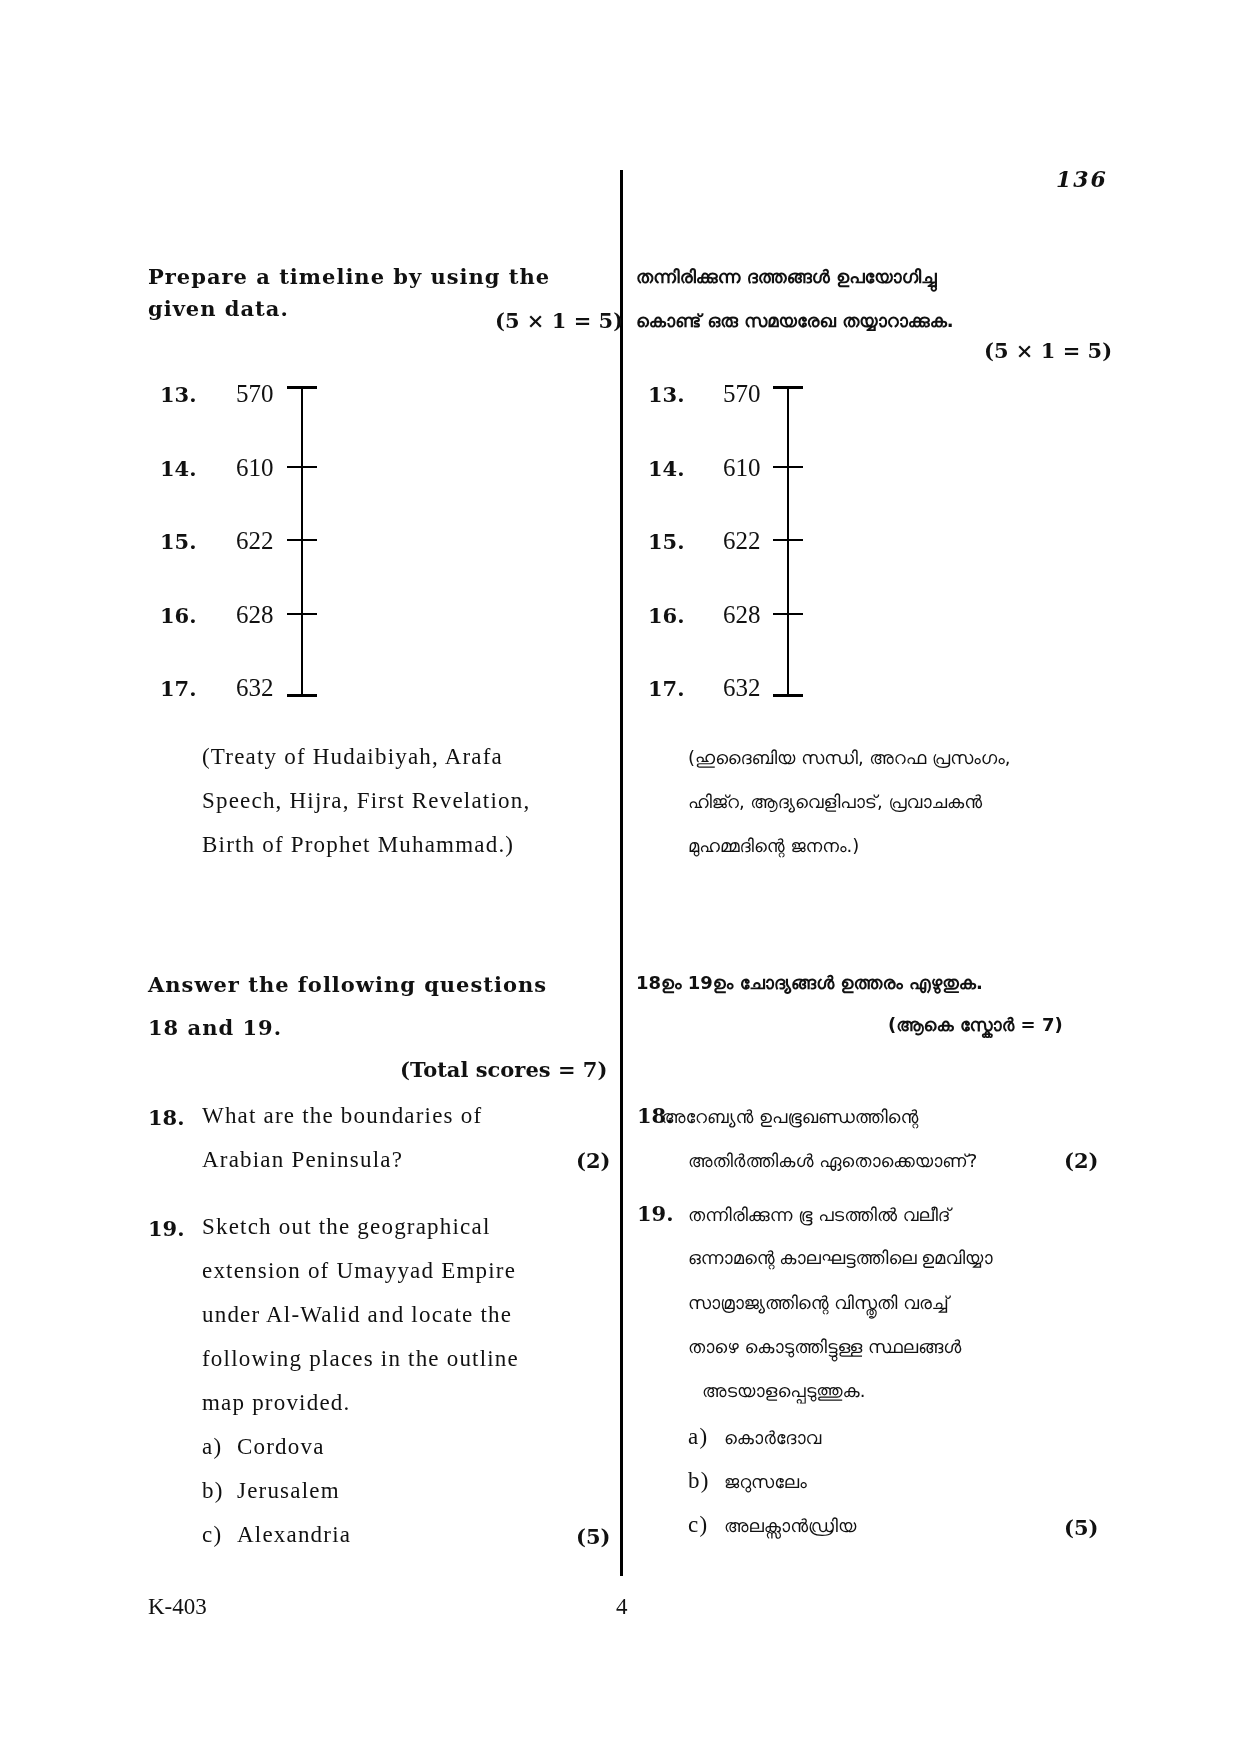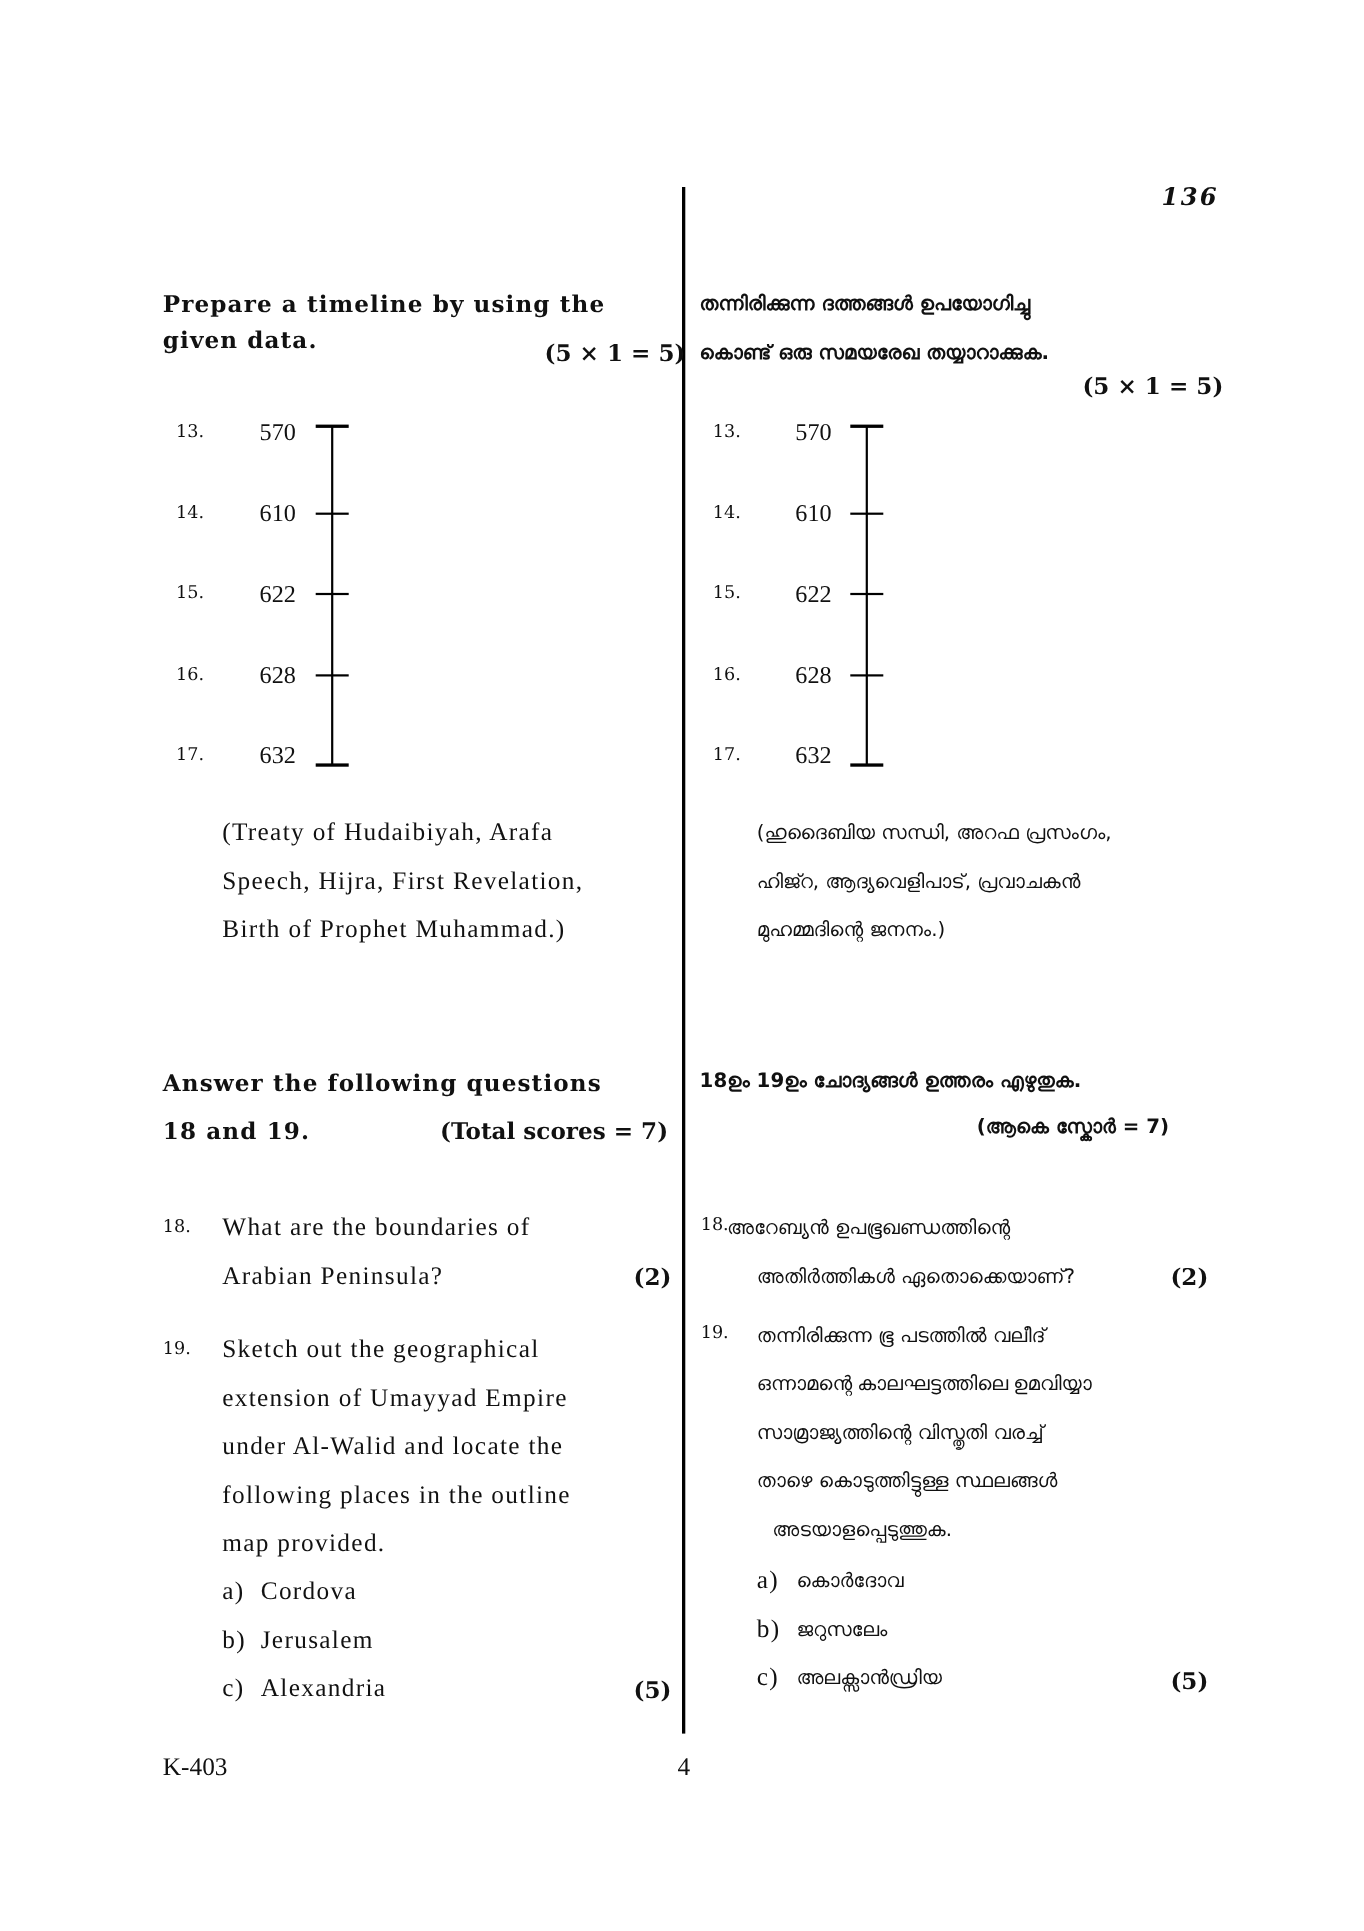--- a/index.html
+++ b/index.html
@@ -5,22 +5,22 @@
   html, body { margin: 0; padding: 0; background: #ffffff; }
   body { width: 1240px; height: 1755px; position: relative; overflow: hidden; color: #111; }
   .serif { font-family: "DejaVu Serif", "Liberation Serif", serif; }
   .lserif { font-family: "Liberation Serif", "DejaVu Serif", serif; }
   .abs { position: absolute; white-space: nowrap; }
   .b { font-weight: bold; }
   .en { font-family: "Liberation Serif", "DejaVu Serif", serif; font-size: 23px; letter-spacing: 1.2px; }
   .enb { font-family: "DejaVu Serif", "Liberation Serif", serif; font-size: 21px; font-weight: bold; letter-spacing: 1px; }
   .ml { font-family: "DejaVu Sans", "Liberation Sans", sans-serif; font-size: 18px; }
   .mlb { font-family: "DejaVu Sans", "Liberation Sans", sans-serif; font-size: 18px; font-weight: bold; }
-  .qnum { font-family: "DejaVu Serif", "Liberation Serif", serif; font-size: 16px; font-weight: normal; }
-  .year { font-family: "Liberation Serif", "DejaVu Serif", serif; font-size: 22px; }
+  .qnum { font-family: "DejaVu Serif", "Liberation Serif", serif; font-size: 21px; font-weight: bold; }
+  .year { font-family: "Liberation Serif", "DejaVu Serif", serif; font-size: 25px; }
   .marks { font-family: "DejaVu Serif", "Liberation Serif", serif; font-size: 21px; font-weight: bold; }
   .divider { position: absolute; left: 620px; top: 170px; width: 3px; height: 1406px; background: #000; }
   .tl-line { position: absolute; width: 2px; background: #000; }
   .tl-tick { position: absolute; height: 2px; background: #000; width: 30px; }
   .tl-cap { position: absolute; height: 3px; background: #000; width: 30px; }
 </style>
 </head>
 <body>
 
 <div class="abs serif b" style="left:1056px; top:166px; font-size:22px; letter-spacing:2px;font-style:italic;">136</div>
@@ -51,21 +51,21 @@
     <div class="tl-tick" style="left:287px; top:613px;"></div>
     <div class="tl-cap" style="left:287px; top:694px;"></div>
   </div>
 
   <div class="abs en" style="left:202px; top:744px;">(Treaty of Hudaibiyah, Arafa</div>
   <div class="abs en" style="left:202px; top:788px;">Speech, Hijra, First Revelation,</div>
   <div class="abs en" style="left:202px; top:832px;">Birth of Prophet Muhammad.)</div>
 
   <div class="abs enb" style="left:148px; top:972px;">Answer the following questions</div>
   <div class="abs enb" style="left:148px; top:1015px;">18 and 19.</div>
-  <div class="abs marks" style="left:400px; top:1015px;">(Total scores = 7)</div>
+  <div class="abs marks" style="left:400px; top:1057px;">(Total scores = 7)</div>
 
   <div class="abs qnum" style="left:148px; top:1105px;">18.</div>
   <div class="abs en" style="left:202px; top:1103px;">What are the boundaries of</div>
   <div class="abs en" style="left:202px; top:1147px;">Arabian Peninsula?</div>
   <div class="abs marks" style="left:576px; top:1148px;">(2)</div>
 
   <div class="abs qnum" style="left:148px; top:1216px;">19.</div>
   <div class="abs en" style="left:202px; top:1214px;">Sketch out the geographical</div>
   <div class="abs en" style="left:202px; top:1258px;">extension of Umayyad Empire</div>
   <div class="abs en" style="left:202px; top:1302px;">under Al-Walid and locate the</div>

